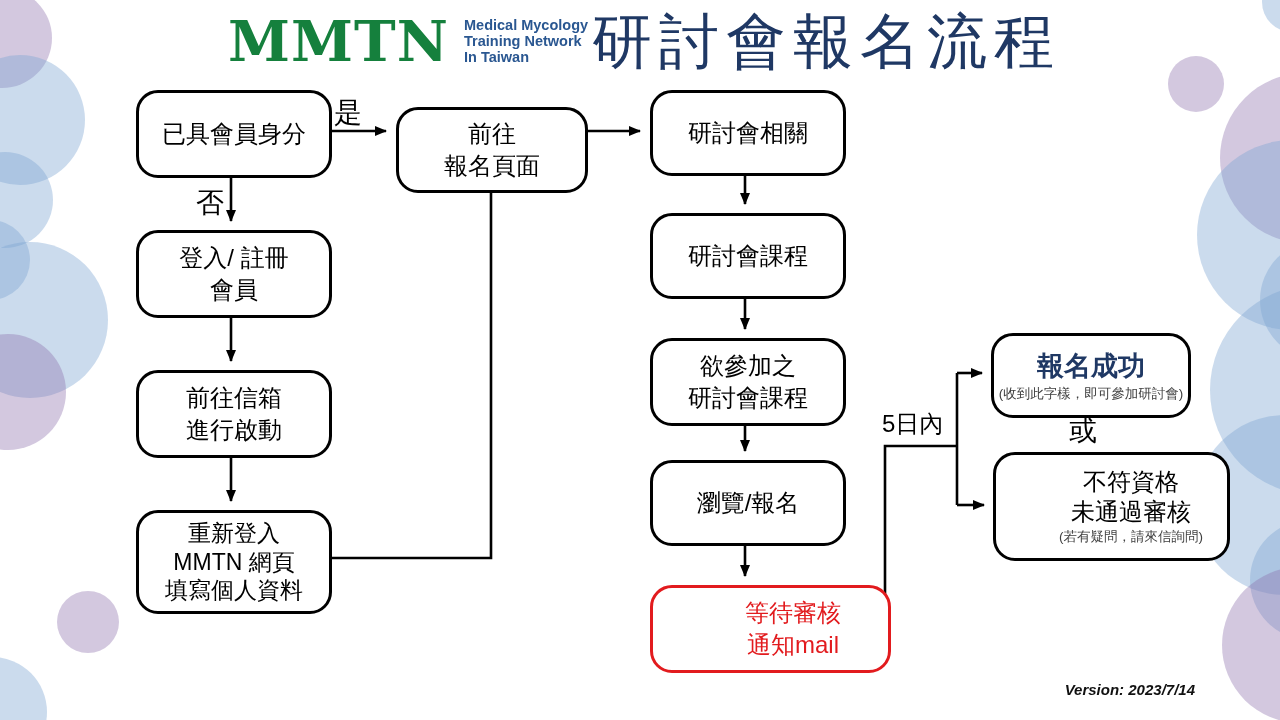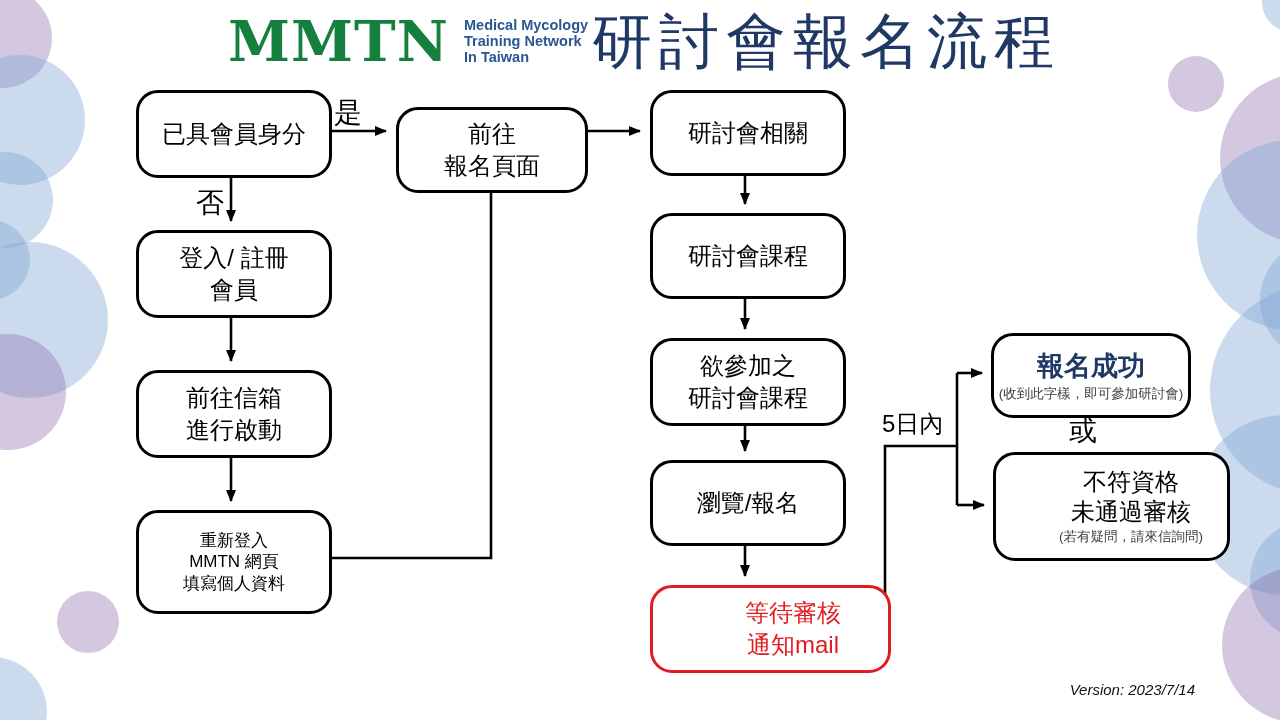--- a/index.html
+++ b/index.html
@@ -38,21 +38,21 @@
     font-size:60px;font-weight:normal;letter-spacing:7px;white-space:nowrap;
   }
   
   .edge-label{position:absolute;z-index:4;color:#000;}
   #label-yes{left:334px;top:94px;font-size:28px;}
   #label-no{left:196px;top:184px;font-size:28px;}
   #label-within{left:882px;top:408px;font-size:24px;}
   #label-or{left:1048px;top:412px;width:70px;text-align:center;font-size:28px;}
   #version-text{
     position:absolute;left:1010px;top:681px;width:185px;z-index:3;
-    text-align:right;font-size:15px;font-style:italic;font-weight:normal;color:#111;
+    text-align:right;font-size:15px;font-style:italic;font-weight:bold;color:#111;
   }
 </style>
 </head>
 <body>
 
 <div id="stage">
 
   <div>
     <div class="circ c-purple" style="left:-48px;top:-12px;width:100px;height:100px;"></div>
     <div class="circ c-blue" style="left:-45px;top:55px;width:130px;height:130px;"></div>
@@ -112,21 +112,21 @@
   <div class="fbox" style="left:136px;top:230px;width:190px;height:82px;">
     <div>登入/ 註冊</div>
     <div>會員</div>
   </div>
 
   <div class="fbox" style="left:136px;top:370px;width:190px;height:82px;">
     <div>前往信箱</div>
     <div>進行啟動</div>
   </div>
 
-  <div class="fbox" style="left:136px;top:510px;width:190px;height:98px;font-size:17px;line-height:1.25;">
+  <div class="fbox" style="left:136px;top:510px;width:190px;height:98px;font-size:23px;line-height:1.25;">
     <div>重新登入</div>
     <div>MMTN 網頁</div>
     <div>填寫個人資料</div>
   </div>
 
   <div class="fbox" style="left:396px;top:92px;width:186px;height:80px;margin-top:15px;">
     <div>前往</div>
     <div>報名頁面</div>
   </div>
 

